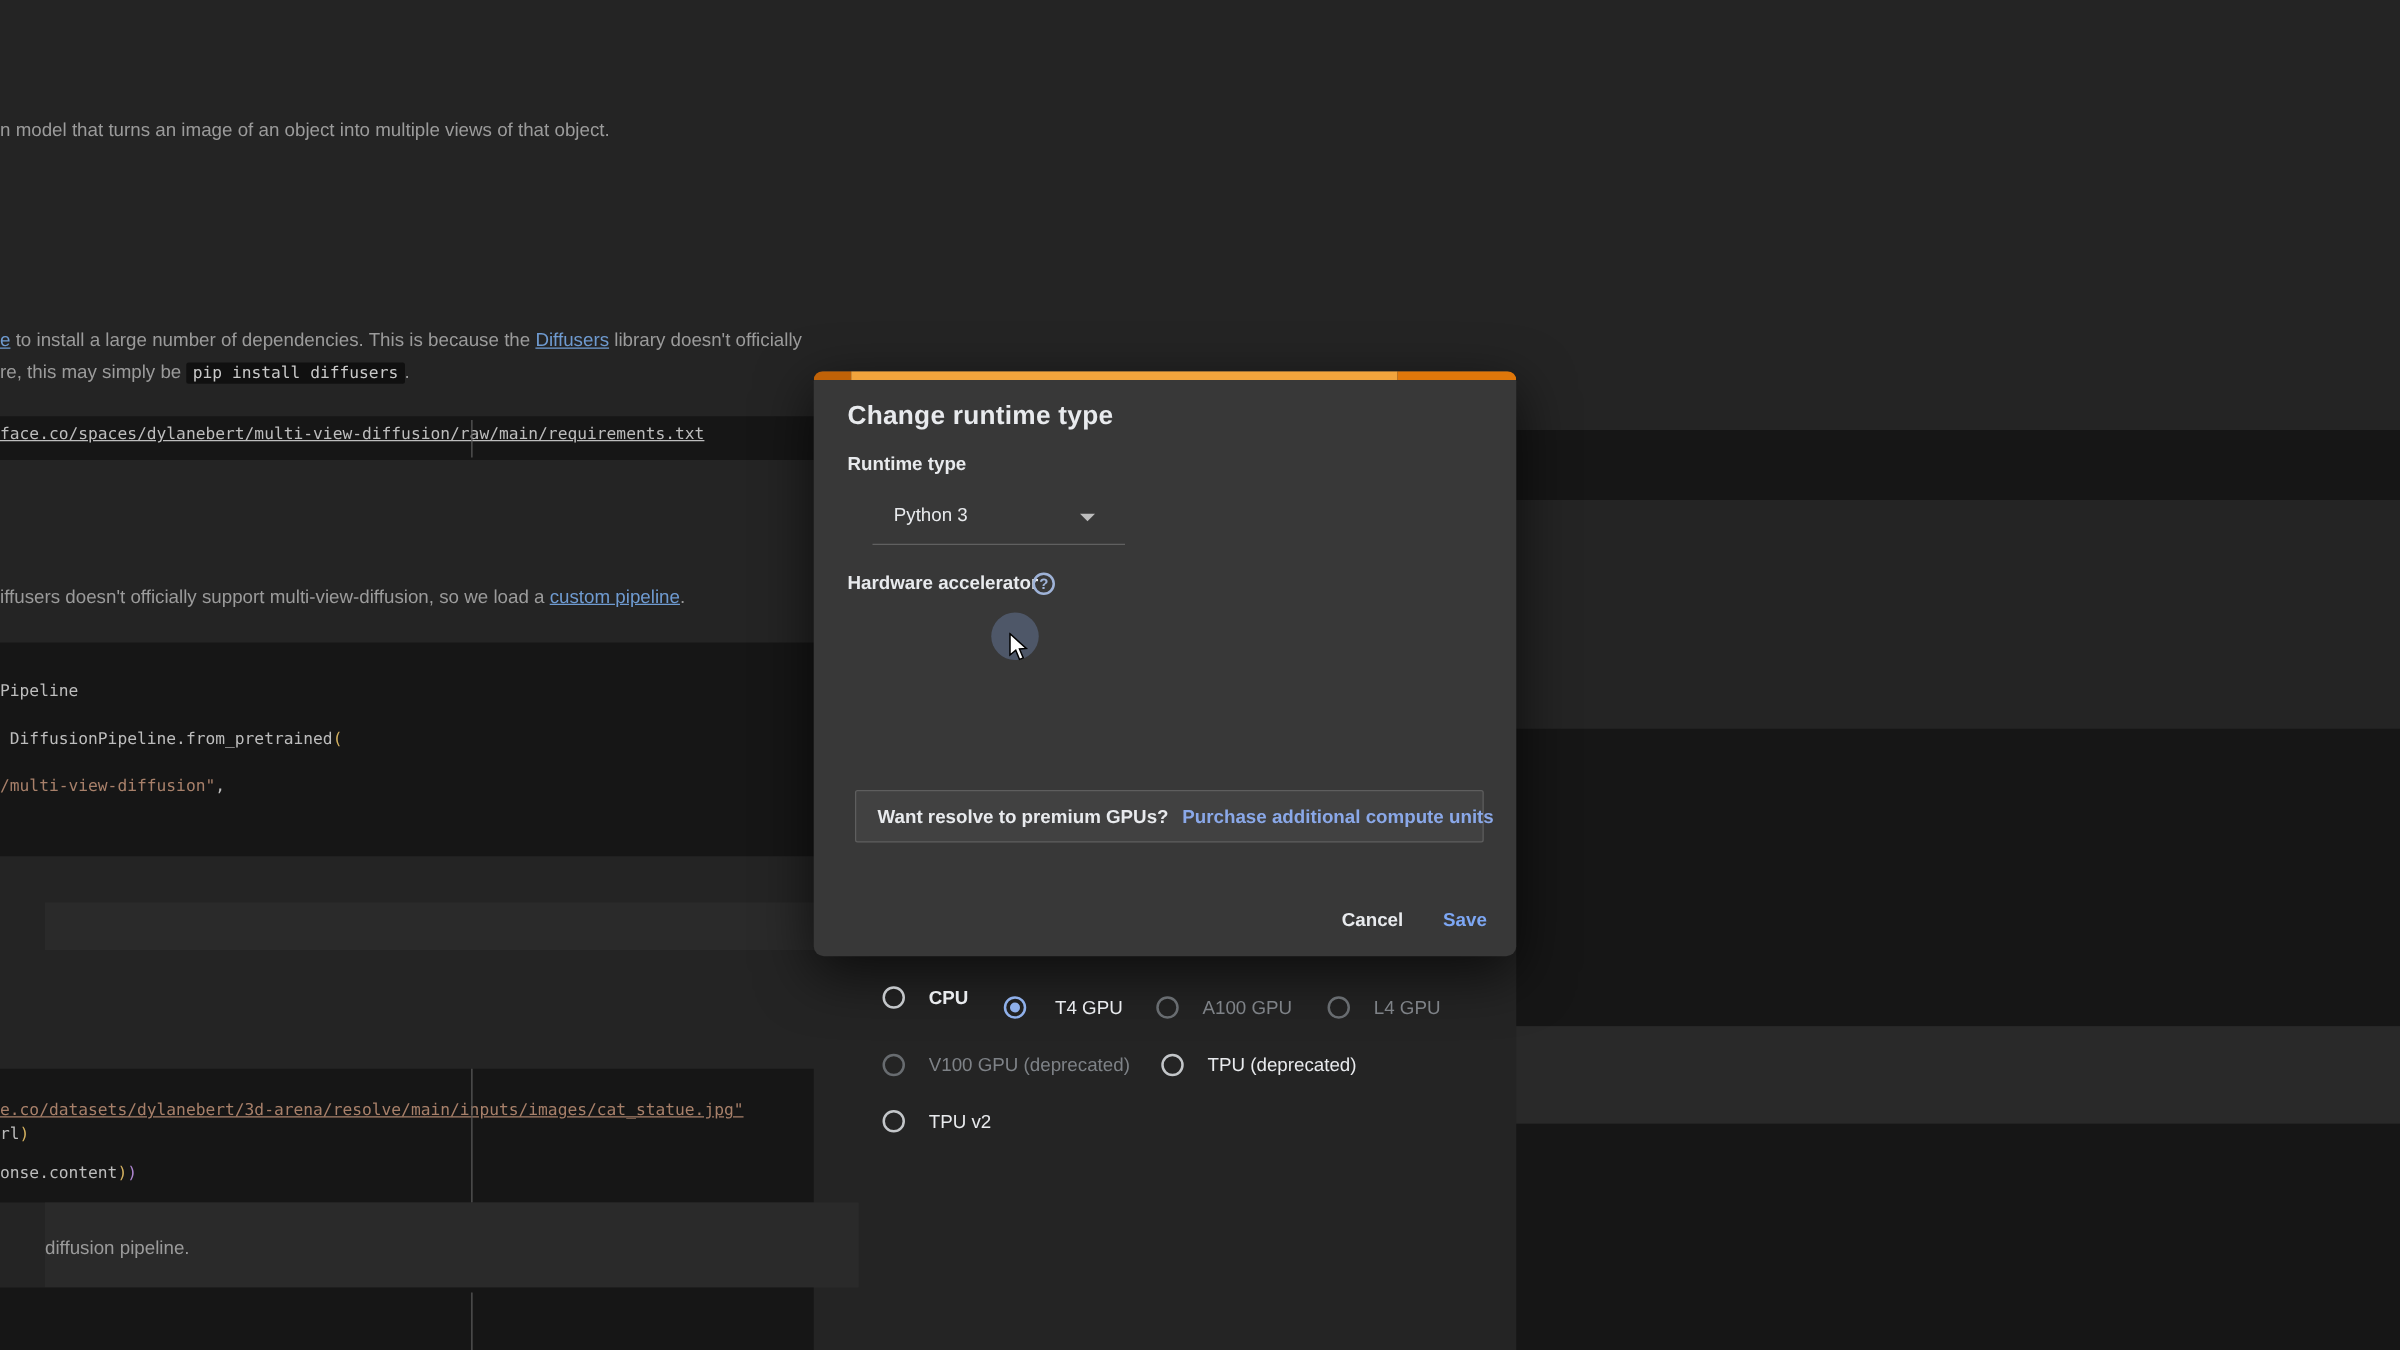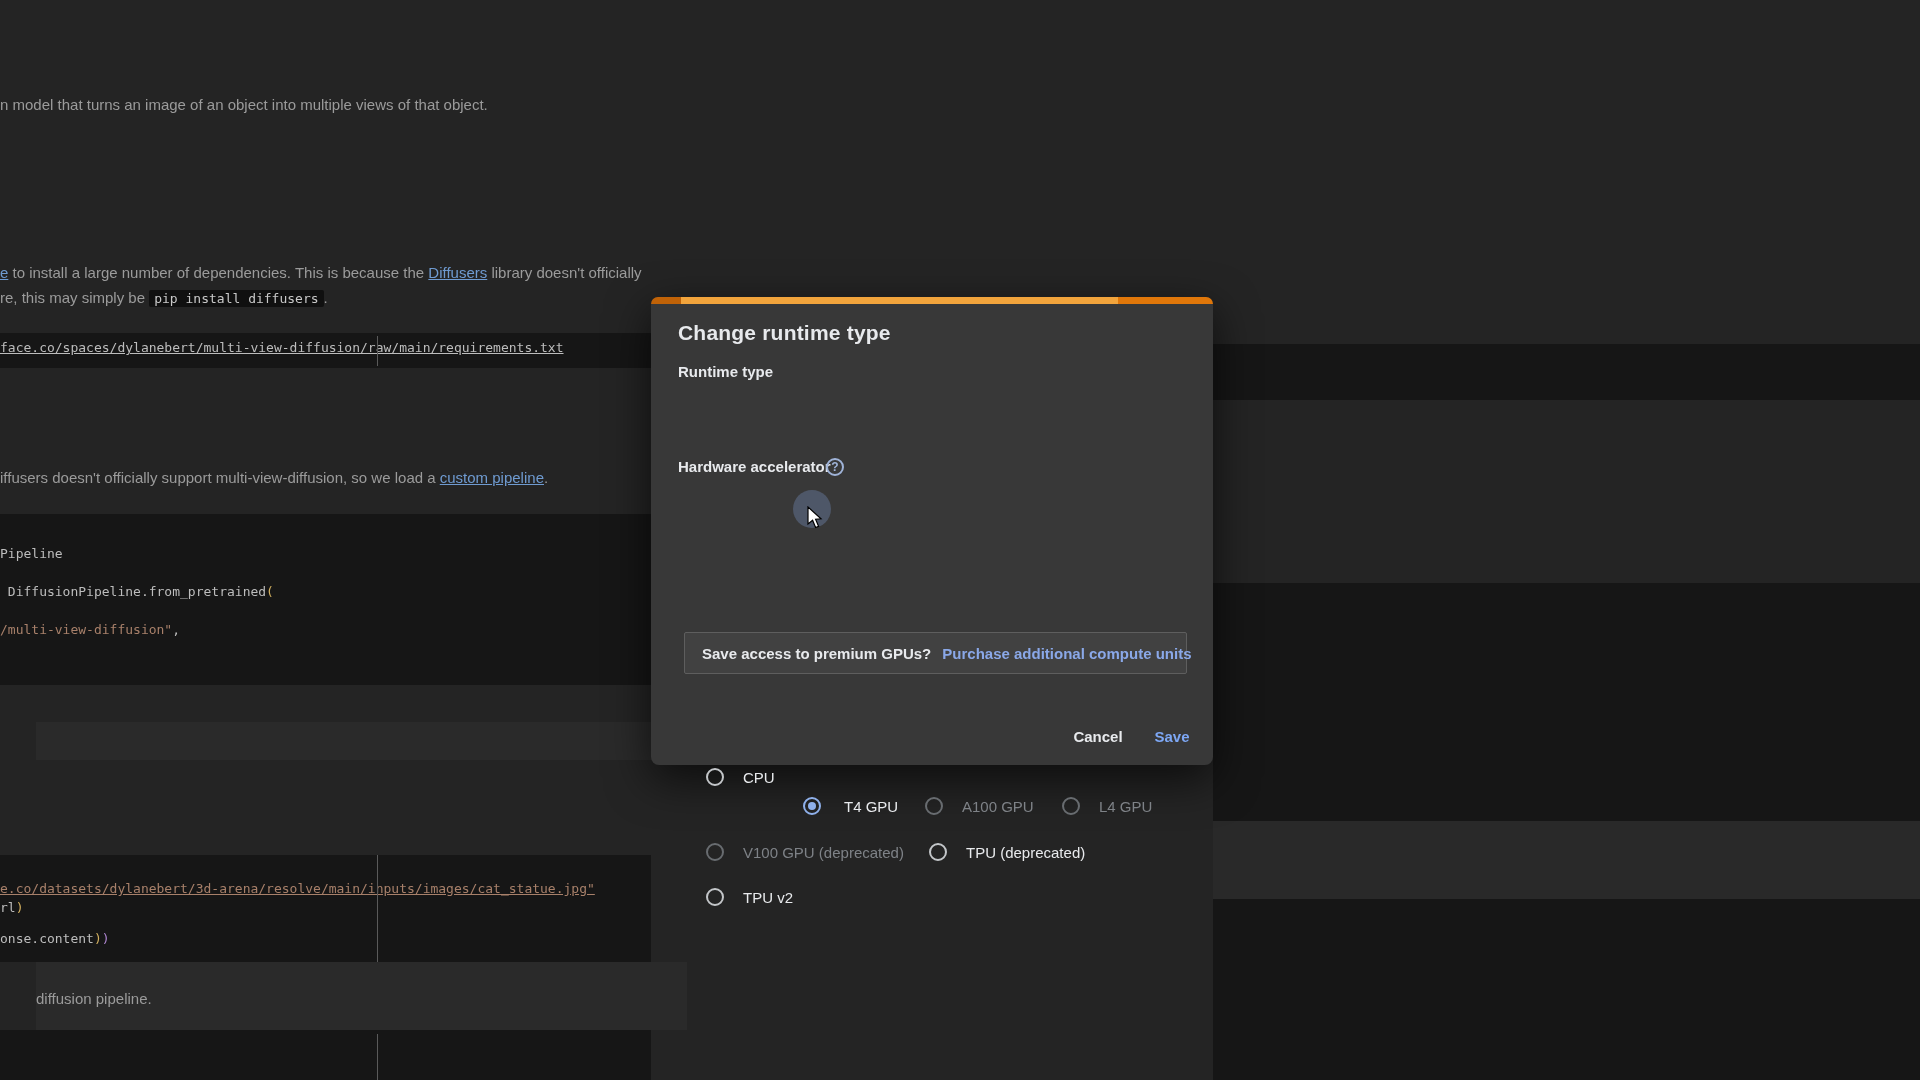--- a/index.html
+++ b/index.html
@@ -124,27 +124,31 @@
   <div class="topbar">
     <div class="seg1"></div>
     <div class="seg2"></div>
     <div class="seg3"></div>
   </div>
 
   <div class="dlg-title">Change runtime type</div>
 
   <div class="dlg-label" style="left:27px; top:66px;">Runtime type</div>
 
+  <div class="dropdown">
+    <span class="val">Python 3</span>
+    <span class="arrow"></span>
+  </div>
 
   <div class="dlg-label" style="left:27px; top:161px;">Hardware accelerator</div>
   <div class="help">?</div>
 
   <div class="halo"></div>
 
-  <div class="opt" style="left:55px; top:471px;">
+  <div class="opt" style="left:55px; top:492px;font-weight:bold;">
     <span class="rb"></span>
     <span class="rl">CPU</span>
   </div>
   <div class="opt sel" style="left:152px; top:500px;">
     <span class="rb"></span>
     <span class="rl">T4 GPU</span>
   </div>
   <div class="opt dis" style="left:274px; top:500px;">
     <span class="rb"></span>
     <span class="rl">A100 GPU</span>
@@ -162,21 +166,21 @@
     <span class="rb"></span>
     <span class="rl">TPU (deprecated)</span>
   </div>
 
   <div class="opt" style="left:55px; top:591px;">
     <span class="rb"></span>
     <span class="rl">TPU v2</span>
   </div>
 
   <div class="banner">
-    <span class="q">Save access to premium GPUs?</span>
+    <span class="q">Want resolve to premium GPUs?</span>
     <span class="lnk">Purchase additional compute units</span>
   </div>
 
   <button class="btn cancel">Cancel</button>
   <button class="btn save">Save</button>
 </div>
 
 <svg class="cursor" width="22" height="24" viewBox="0 0 22 24">
   <path d="M2 1 L2 18 L6.6 14.2 L9.6 21.5 L12.6 20.3 L9.6 13.2 L15 12.8 Z" fill="#ffffff" stroke="#000000" stroke-width="1.2"></path>
 </svg>

